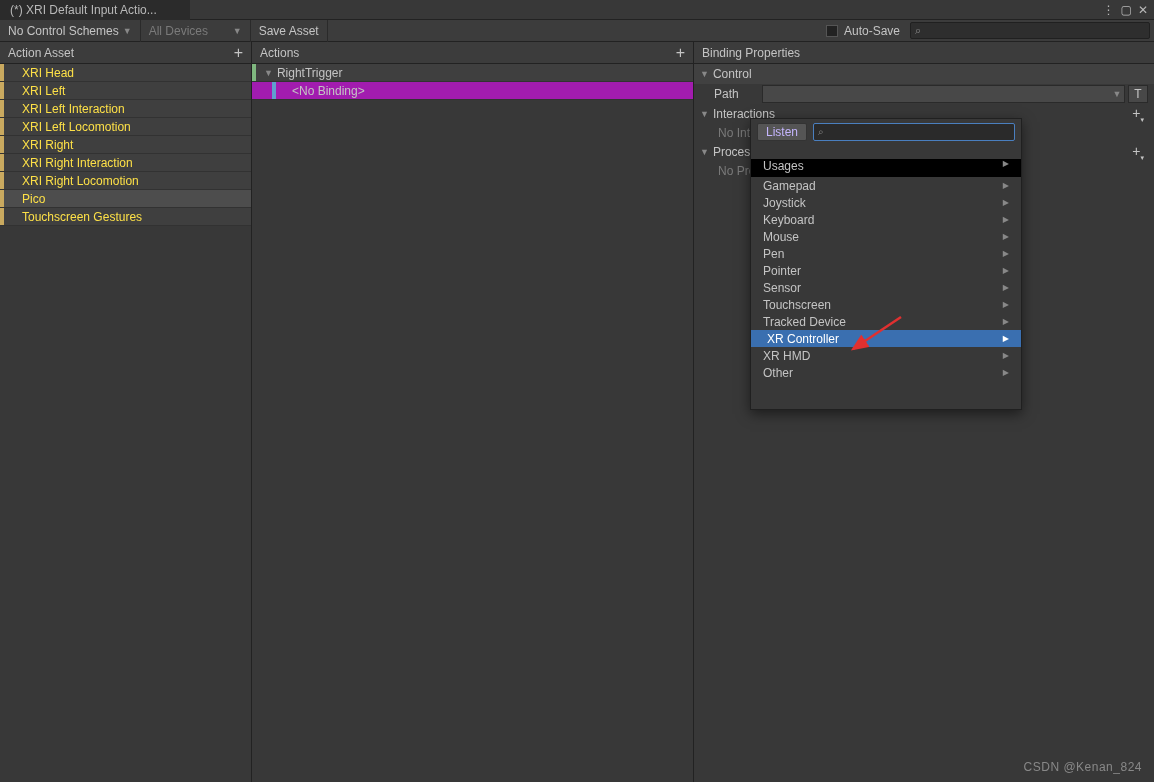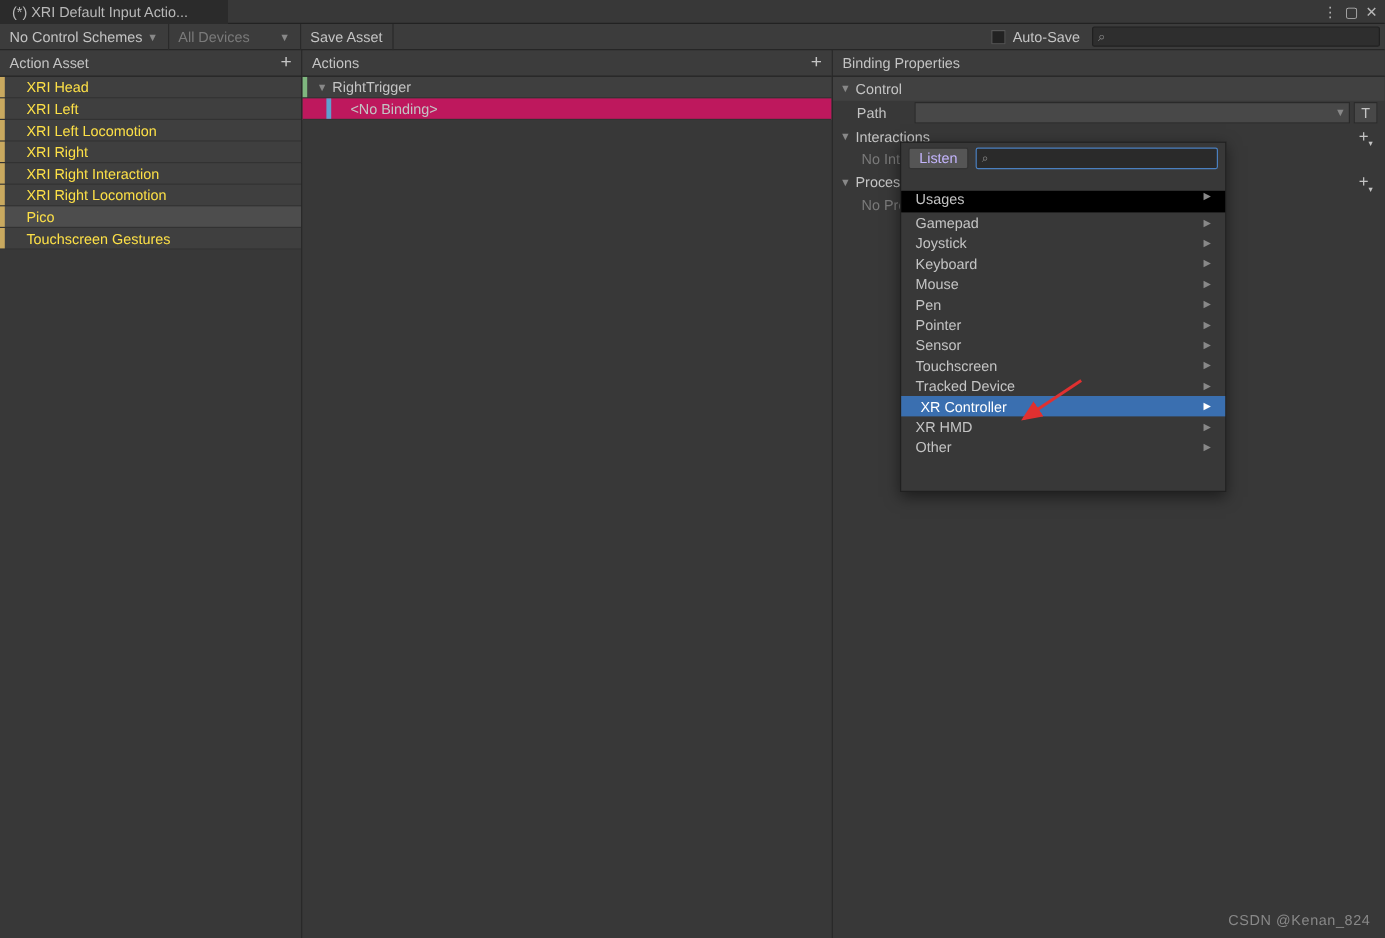--- a/index.html
+++ b/index.html
@@ -35,21 +35,21 @@
 .map-item { height: 18px; display: flex; align-items: center; background: #3f3f3f; border-bottom: 1px solid #323232; }
 .map-bar { width: 4px; height: 100%; background: #c9a95f; }
 .map-item.selected { background: #4d4d4d; }
 .map-label { padding-left: 18px; color: #fde047; }
 
 .action-item { height: 18px; display: flex; align-items: center; background: #3f3f3f; border-bottom: 1px solid #323232; }
 .action-bar { width: 4px; height: 100%; background: #7fb77f; margin-right: 8px; }
 .fold { font-size: 9px; color: #888; margin-right: 4px; }
 .action-label { color: #c4c4c4; }
 
-.binding-item { height: 18px; display: flex; align-items: center; background: #be185d; border-bottom: 1px solid #323232; padding-left: 4px; }
+.binding-item { height: 18px; display: flex; align-items: center; background: #a21caf; border-bottom: 1px solid #323232; padding-left: 4px; }
 .binding-bar { width: 4px; height: 100%; background: #5f9fcf; margin-right: 8px; margin-left: 16px; }
 .binding-label { color: #c4c4c4; padding-left: 8px; }
 
 .prop-body { padding: 0; }
 .prop-section-hdr { height: 20px; background: #414141; display: flex; align-items: center; padding: 0 6px; color: #c4c4c4; }
 .prop-row { height: 20px; display: flex; align-items: center; padding: 0 6px 0 20px; color: #c4c4c4; }
 .prop-row .lbl { width: 48px; }
 .path-field { flex: 1; height: 18px; background: #484848; border: 1px solid #2a2a2a; display: flex; align-items: center; }
 .path-dd { width: 14px; text-align: center; color: #888; font-size: 9px; }
 .t-btn { width: 20px; height: 18px; margin-left: 3px; background: #484848; border: 1px solid #2a2a2a; display: flex; align-items: center; justify-content: center; color: #c4c4c4; }
@@ -126,20 +126,24 @@
         <div class="map-item">
           <span class="map-bar"></span>
           <span class="map-label">XRI Head</span>
         </div>
         <div class="map-item">
           <span class="map-bar"></span>
           <span class="map-label">XRI Left</span>
         </div>
         <div class="map-item">
           <span class="map-bar"></span>
+          <span class="map-label">XRI Left Interaction</span>
+        </div>
+        <div class="map-item">
+          <span class="map-bar"></span>
           <span class="map-label">XRI Left Locomotion</span>
         </div>
         <div class="map-item">
           <span class="map-bar"></span>
           <span class="map-label">XRI Right</span>
         </div>
         <div class="map-item">
           <span class="map-bar"></span>
           <span class="map-label">XRI Right Interaction</span>
         </div>

